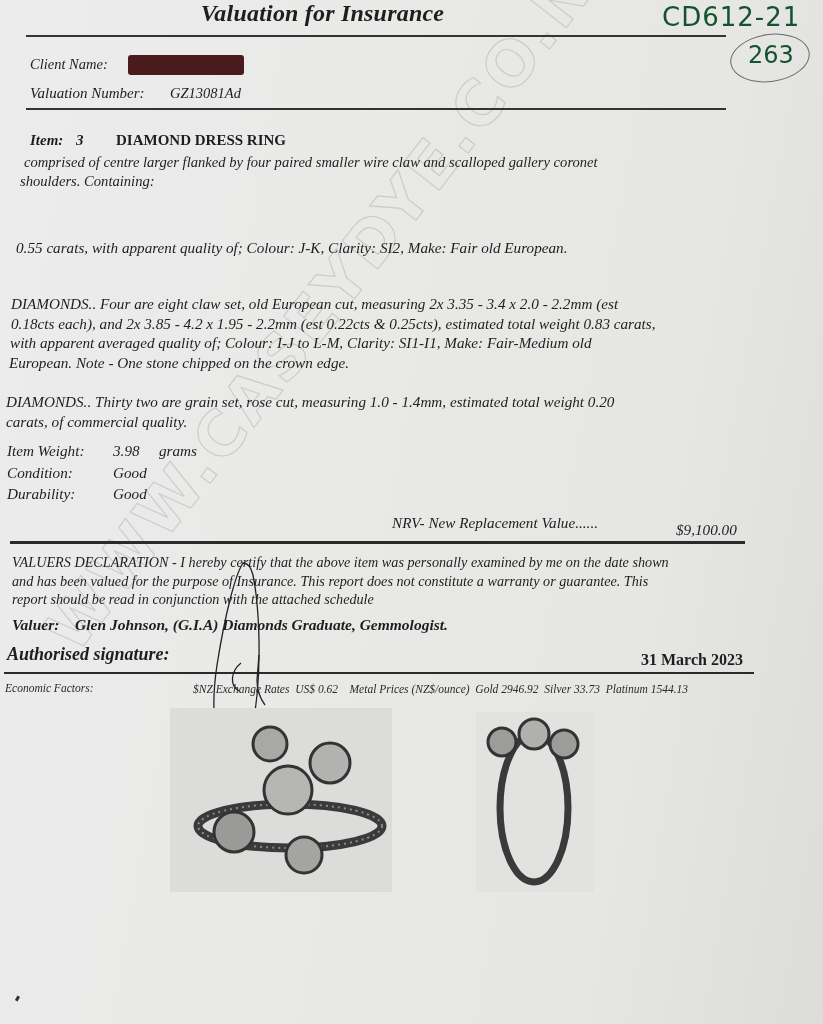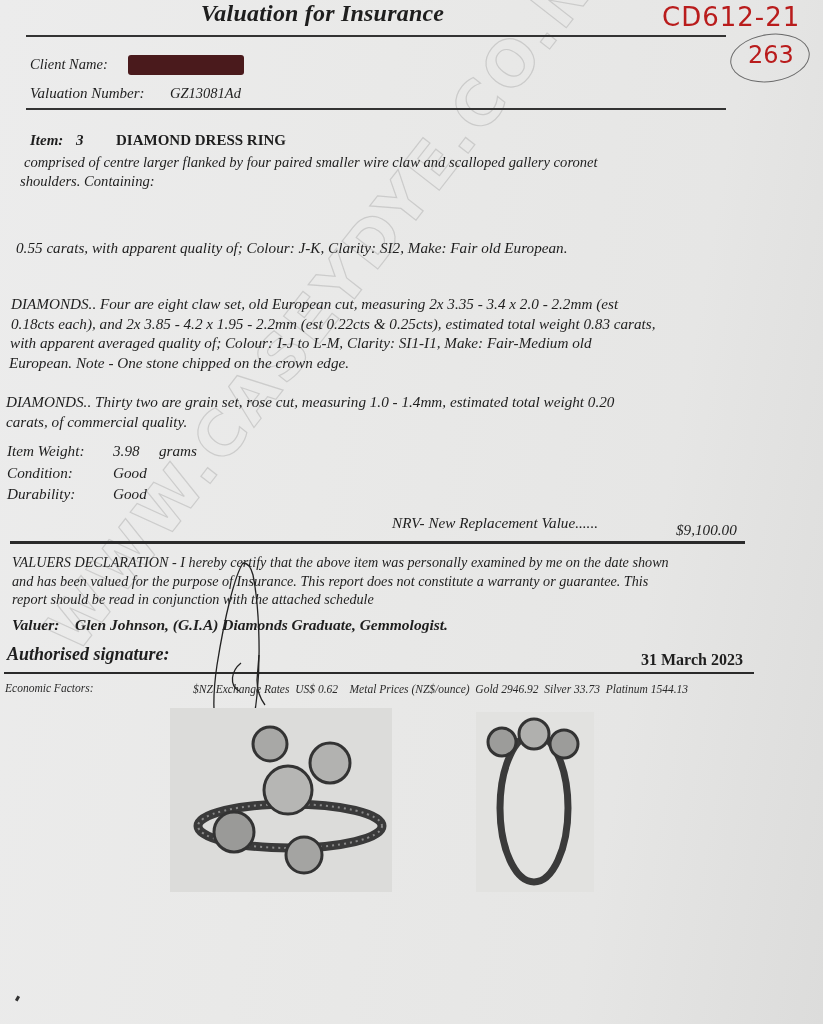--- a/index.html
+++ b/index.html
@@ -12,21 +12,21 @@
     }
     .abs { position: absolute; }
     .bd { font-weight: bold; }
     .rule { position: absolute; background: #333; height: 2px; }
     .title {
       left: 0; width: 655px; top: 0px; text-align: center;
       font-size: 24px; font-weight: bold; font-style: italic;
       letter-spacing: 0.2px; padding-right: 10px;
     }
     .hand {
-      font-family: "DejaVu Sans", sans-serif; color: #b91c1c;
+      font-family: "DejaVu Sans", sans-serif; color: #14532d;
       font-weight: normal; font-style: normal;
     }
     .txt { font-size: 15.2px; font-style: italic; line-height: 19.5px; white-space: nowrap; }
     .small { font-size: 11.5px; font-style: italic; white-space: nowrap; color: #2a2a2a; }
     .redact {
       background: #4a1a1c; border-radius: 3px;
     }
     .photo { background: #dcdcda; }
     .watermark {
       position: absolute; left: 30px; top: 620px;

